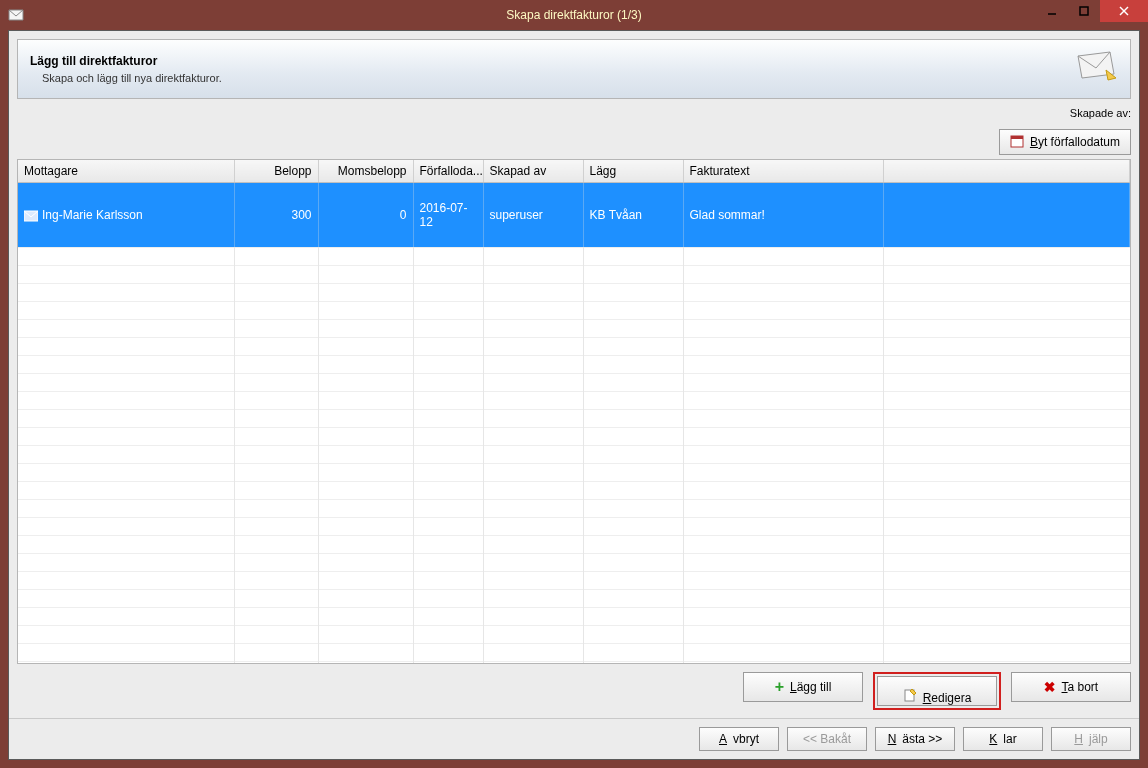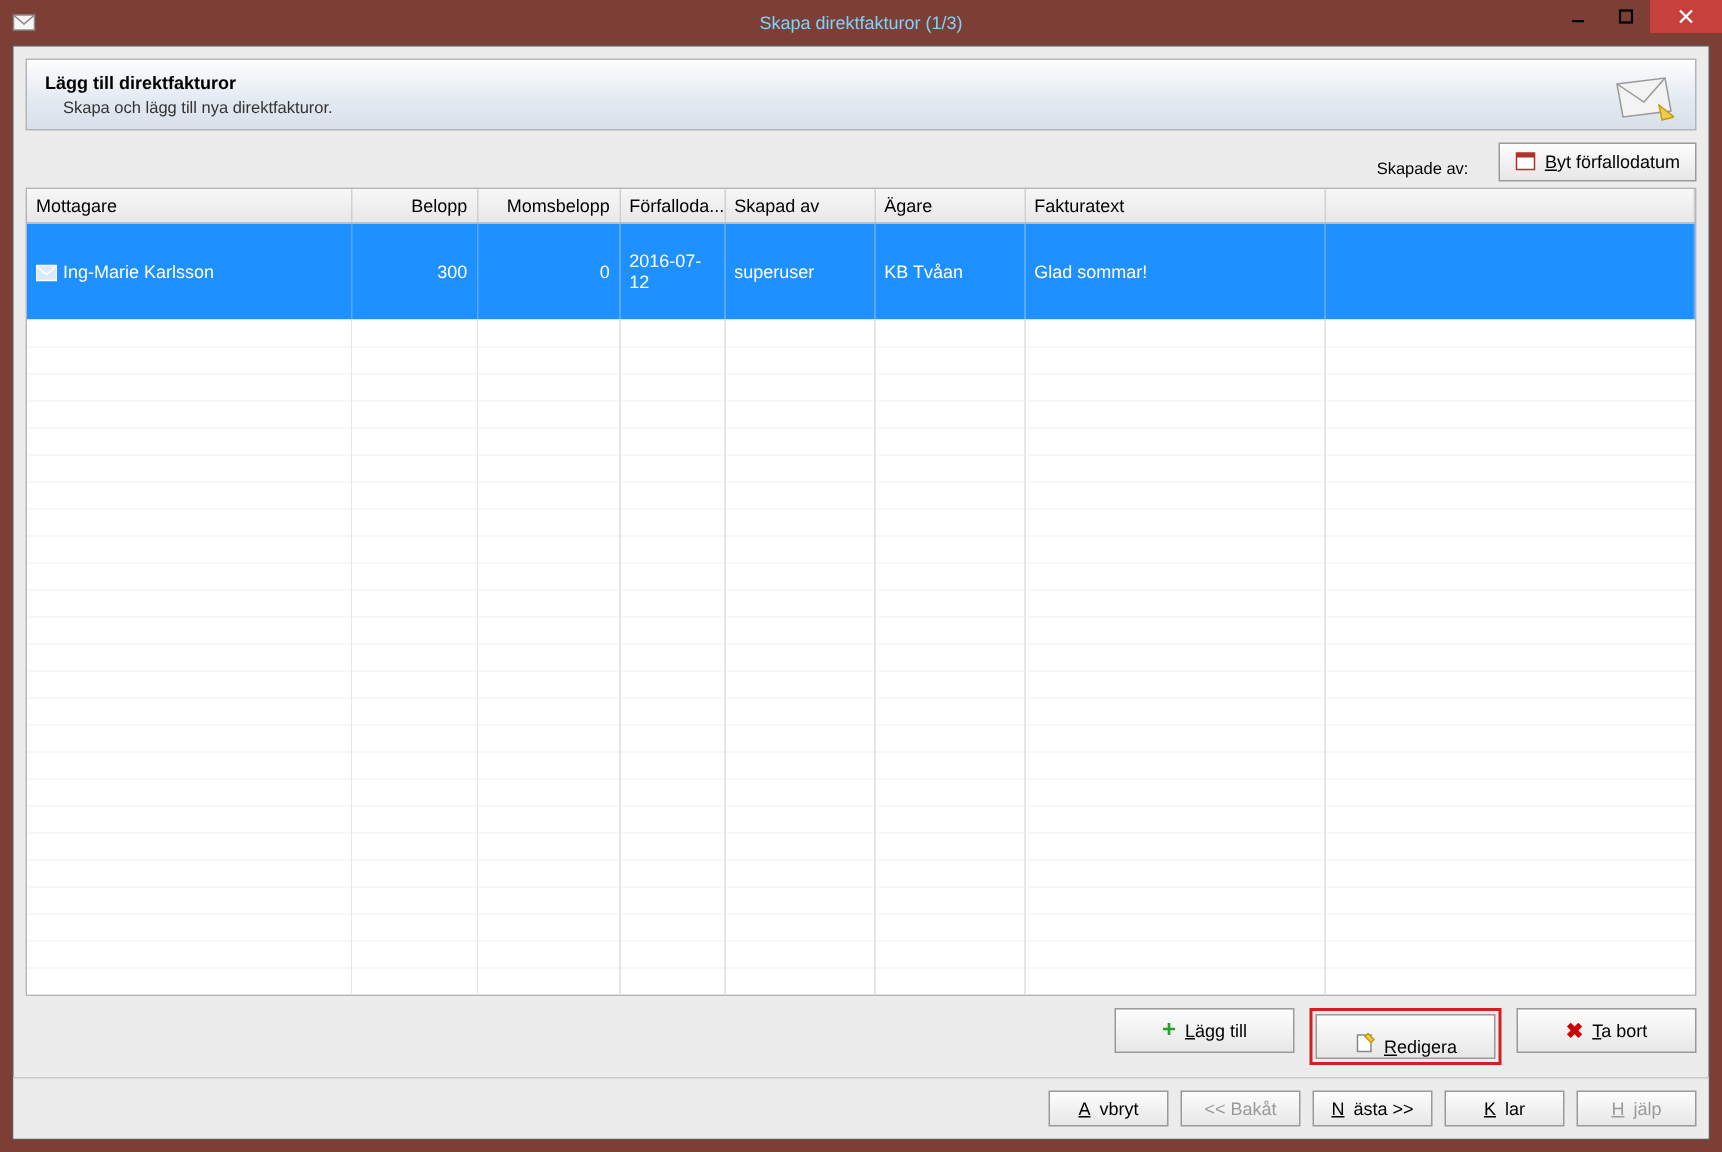--- a/index.html
+++ b/index.html
@@ -2,37 +2,37 @@
 <html><head>
 <meta charset="utf-8">
 <style>
   * { box-sizing: border-box; }
   html, body { margin: 0; padding: 0; font-family: "Segoe UI", Tahoma, sans-serif; font-size: 12px; }
   body { width: 1148px; height: 768px; background: #7d3e36; overflow: hidden; position: relative; }
 
   
   .titlebar { height: 30px; background: #7d3e36; display: flex; align-items: center; padding: 0 0 0 8px; color: #000; position: relative; }
   .titlebar .app-icon { width: 16px; height: 16px; margin-right: 8px; }
-  .titlebar .title { position: absolute; left: 0; right: 0; text-align: center; color: #7dd3fc; }
+  .titlebar .title { position: absolute; left: 0; right: 0; text-align: center; color: #fef9c3; }
   .win-controls { position: absolute; right: 0; top: 0; display: flex; height: 22px; }
   .win-btn { width: 32px; height: 22px; display: flex; align-items: center; justify-content: center; color: #000; }
   .win-btn.close { width: 48px; background: #c8403c; color: #fff; }
   .win-btn svg { display: block; }
 
   
   .client { position: absolute; left: 8px; right: 8px; top: 30px; bottom: 8px; background: #ececec; border: 1px solid #5a5a5a; display: flex; flex-direction: column; }
 
   
-  .header-panel { margin: 8px; border: 1px solid #b5b5b5; background: linear-gradient(#fdfefe, #e2e9f1 60%, #d7e0ea); height: 48px; display: flex; align-items: center; padding: 6px 12px; position: relative; }
+  .header-panel { margin: 8px; border: 1px solid #b5b5b5; background: linear-gradient(#fdfefe, #e2e9f1 60%, #d7e0ea); height: 60px; display: flex; align-items: center; padding: 6px 12px; position: relative; }
   .header-panel .htitle { font-weight: bold; font-size: 12px; color: #000; }
   .header-panel .hsub { font-size: 11px; color: #333; margin-top: 4px; margin-left: 12px; }
   .header-panel .env-icon { position: absolute; right: 14px; top: 10px; }
 
   
-  .filter-row { margin: 0 8px 4px 8px; display: flex; align-items: flex-end; justify-content: flex-end; gap: 20px; }
+  .filter-row { margin: 0 8px 4px 8px; display: flex; align-items: flex-end; justify-content: flex-end; gap: 8px; flex-direction: column; }
   .filter-col { display: flex; flex-direction: column; }
   .filter-col label { font-size: 11px; color: #000; margin-bottom: 2px; }
   select { height: 22px; width: 180px; border: 1px solid #7a7a7a; background: #fff; font-size: 12px; }
   .btn { height: 26px; border: 1px solid #9a9a9a; background: linear-gradient(#fdfdfd,#e7e7e7); padding: 0 10px; display: inline-flex; align-items: center; gap: 6px; cursor: pointer; font-size: 12px; color: #000; }
   .btn.disabled { color: #9a9a9a; cursor: default; }
   .btn .und { text-decoration: underline; }
 
   
   .table-wrap { flex: 1; margin: 0 8px; border: 1px solid #b5b5b5; background: #fff; overflow: hidden; display: flex; flex-direction: column; }
   table { border-collapse: collapse; width: 100%; table-layout: fixed; }
@@ -145,21 +145,21 @@
           <col style="width:200px">
           <col>
       </colgroup>
       <thead>
         <tr>
           <th>Mottagare</th>
           <th class="num">Belopp</th>
           <th class="num">Momsbelopp</th>
           <th>Förfalloda...</th>
           <th>Skapad av</th>
-          <th>Ägare</th>
+          <th>Lägg</th>
           <th>Fakturatext</th>
           <th></th>
         </tr>
       </thead>
       <tbody>
         <tr class="sel">
           <td>
             <span class="row-icon">
               <svg width="14" height="12">
                   <rect x="0" y="1" width="14" height="10" fill="#dceafe" stroke="#fff"></rect>

